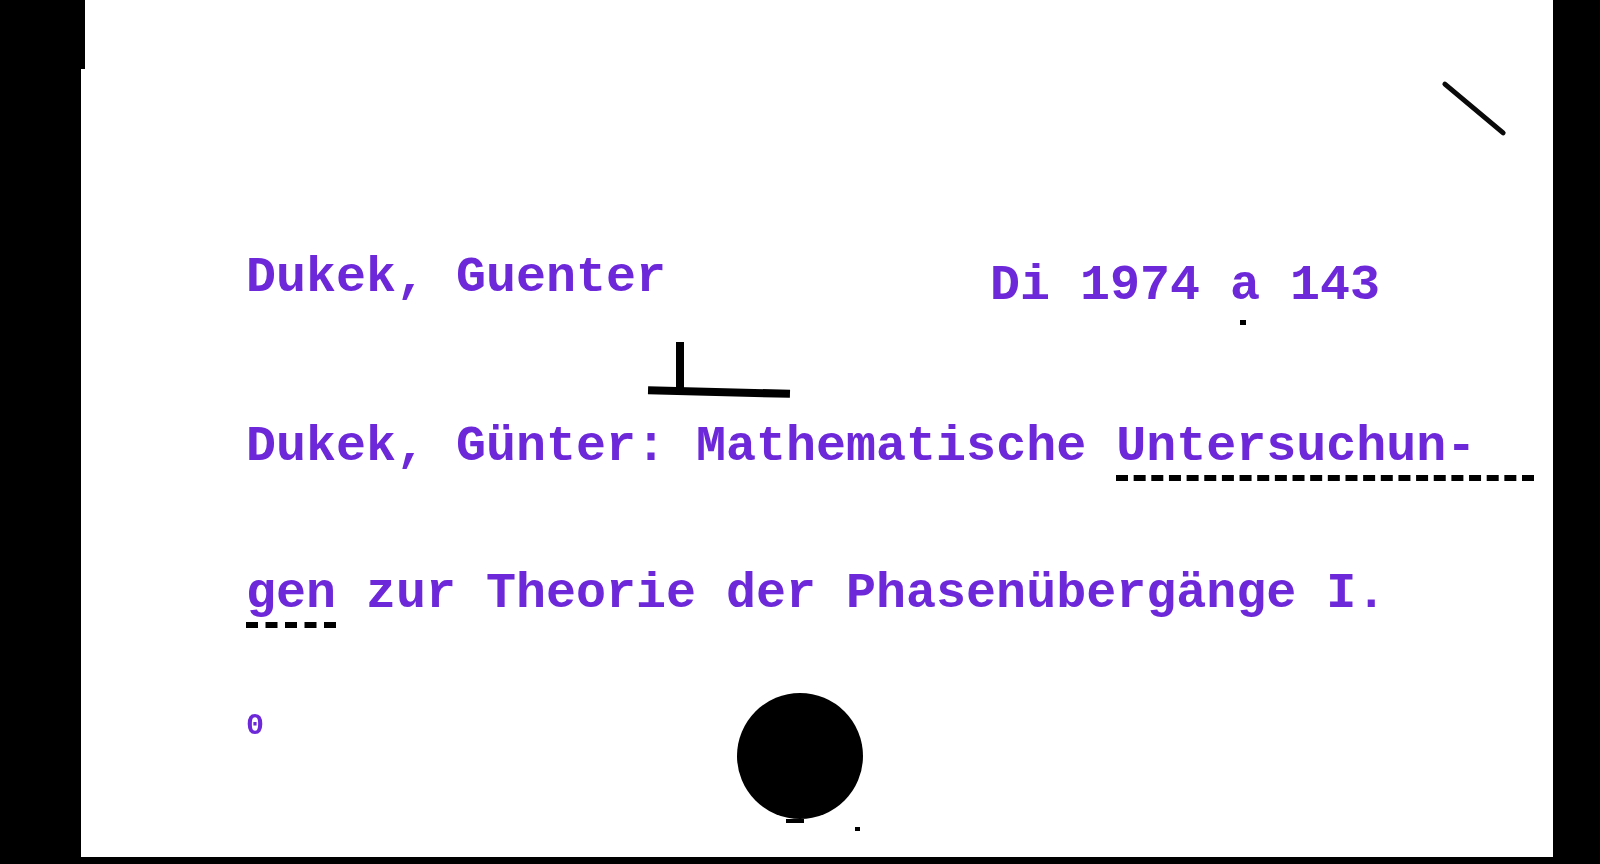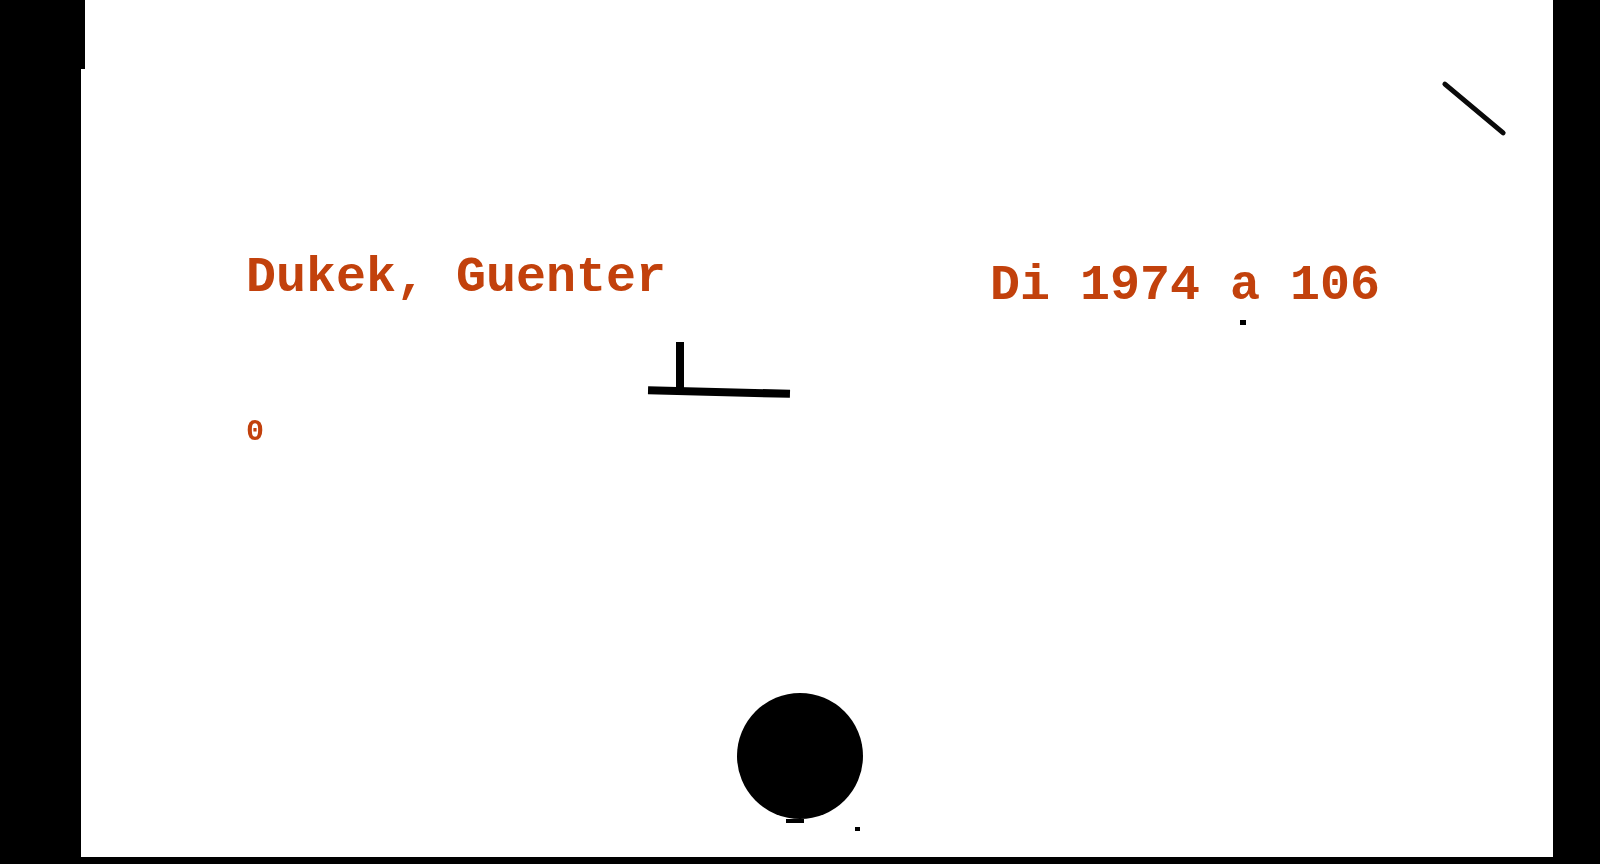--- a/index.html
+++ b/index.html
@@ -2,21 +2,21 @@
 <html><head>
 <meta charset="utf-8">
 <style>
   html, body { margin: 0; padding: 0; background: #000; }
   .scan {
     position: relative;
     width: 1600px;
     height: 864px;
     background: #ffffff;
     overflow: hidden;
-    color: #c2410c;
+    color: #6d28d9;
     font-family: "Liberation Mono", "DejaVu Sans Mono", monospace;
     font-weight: bold;
   }
   
   .edge-left   { position: absolute; left: 0; top: 0; width: 81px;  height: 864px; background: #000; }
   .edge-left-step { position: absolute; left: 0; top: 0; width: 85px; height: 69px; background: #000; }
   .edge-right  { position: absolute; left: 1553px; top: 0; width: 47px; height: 864px; background: #000; }
   .edge-bottom { position: absolute; left: 0; top: 857px; width: 1600px; height: 7px; background: #000; }
   
   .pen-stroke {
@@ -58,23 +58,25 @@
 <div class="scan">
 
   <div class="edge-left"></div>
   <div class="edge-left-step"></div>
   <div class="edge-right"></div>
   <div class="edge-bottom"></div>
 
   <div class="pen-stroke"></div>
 
   <div class="heading">Dukek, Guenter</div>
-  <div class="callnum">Di 1974 a 106</div>
+  <div class="callnum">Di 1974 a 143</div>
 
   <div class="entry">
+    <div class="line"><span>Dukek, Günter: </span><span>Mathematische </span><span class="kw">Untersuchun-</span></div>
+    <div class="line"><span class="kw-cont">gen</span><span> zur Theorie der Phasenübergänge I.</span></div>
     <div class="line"><sup class="fmt">0</sup></div>
     
     
   </div>
 
   <div class="bracket-v"></div>
   <div class="bracket-h"></div>
 
   <div class="hole"></div>
   <div class="hole-dash"></div>

